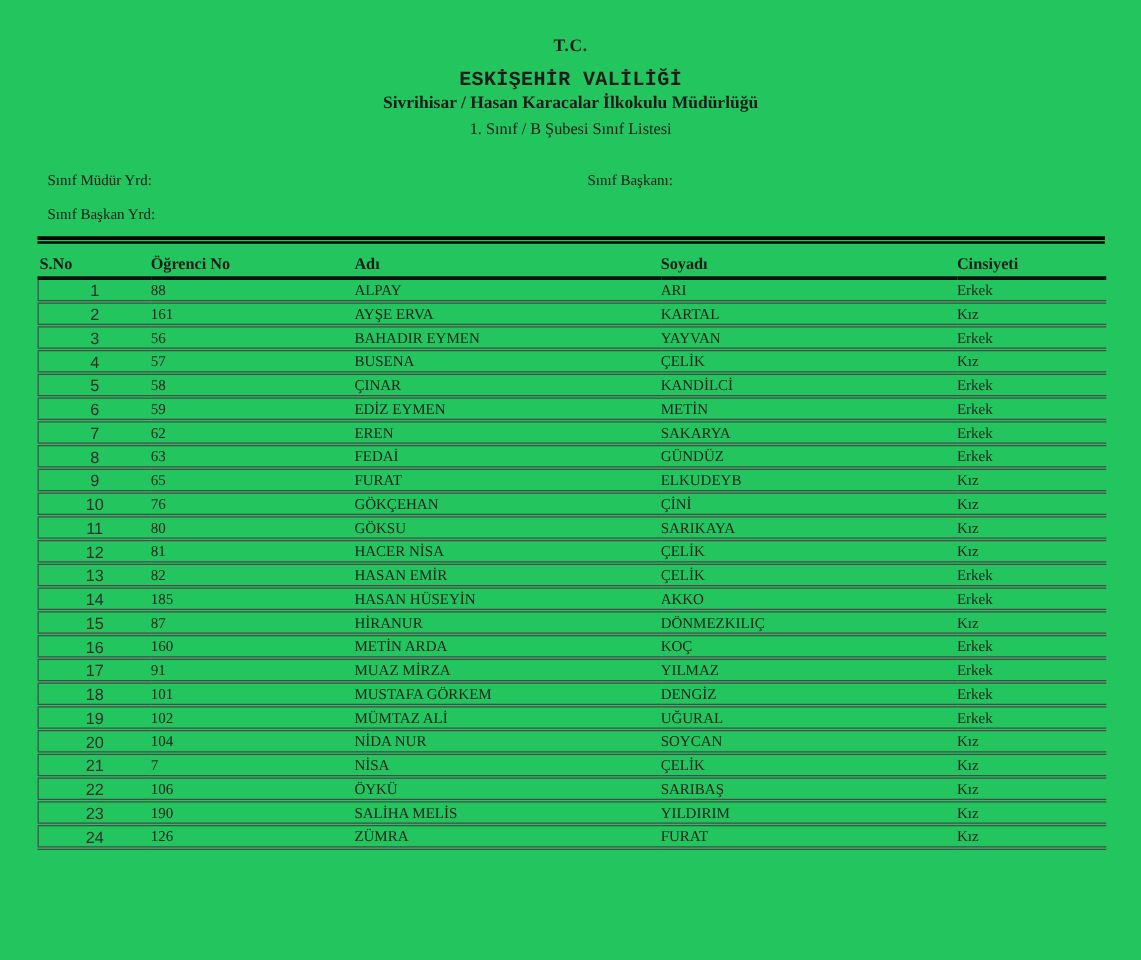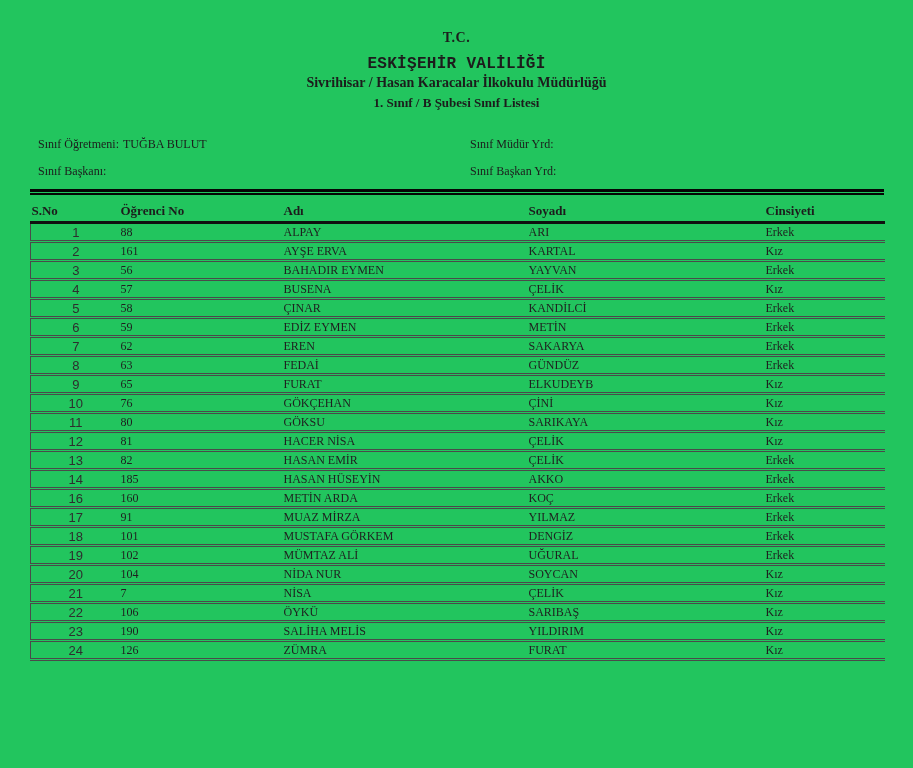--- a/index.html
+++ b/index.html
@@ -9,21 +9,21 @@
     background:#22c55e;
     font-family:"Liberation Serif","DejaVu Serif",serif;
     color:#1c1c1c;
     overflow:hidden;
   }
   
   .doc-header{padding-top:30px;text-align:center;}
   .hdr-tc{font-size:14px;font-weight:bold;letter-spacing:.5px;margin-bottom:9px;}
   .hdr-gov{font-size:16px;font-weight:bold;margin-bottom:2px;letter-spacing:.3px;font-family:Liberation Mono, monospace;}
   .hdr-school{font-size:14px;font-weight:bold;margin-bottom:4px;}
-  .hdr-list{font-size:13px;font-weight:bold;}
+  .hdr-list{font-size:13px;font-weight:normal;}
   
   .info-grid{
     margin:26px 30px 0 38px;
     display:grid;
     grid-template-columns:432px 1fr;
     grid-row-gap:12px;
     font-size:12px;
   }
   .info-item{white-space:nowrap;}
   .info-item .val{margin-left:4px;}
@@ -73,23 +73,20 @@
 <div class="page">
 
   <div class="doc-header">
     <div class="hdr-tc">T.C.</div>
     <div class="hdr-gov">ESKİŞEHİR VALİLİĞİ</div>
     <div class="hdr-school">Sivrihisar / Hasan Karacalar İlkokulu Müdürlüğü</div>
     <div class="hdr-list">1. Sınıf / B Şubesi Sınıf Listesi</div>
   </div>
 
   <div class="info-grid">
-    <div class="info-item">
-      <span>Sınıf Öğretmeni:</span><span class="val">TUĞBA BULUT</span>
-    </div>
     <div class="info-item">
       <span>Sınıf Müdür Yrd:</span><span class="val"></span>
     </div>
     <div class="info-item">
       <span>Sınıf Başkanı:</span><span class="val"></span>
     </div>
     <div class="info-item">
       <span>Sınıf Başkan Yrd:</span><span class="val"></span>
     </div>
   </div>
@@ -206,20 +203,27 @@
           <td class="cell">Erkek</td>
         </tr>
         <tr>
           <td class="sno">14</td>
           <td class="cell">185</td>
           <td class="cell">HASAN HÜSEYİN</td>
           <td class="cell">AKKO</td>
           <td class="cell">Erkek</td>
         </tr>
         <tr>
+          <td class="sno">15</td>
+          <td class="cell">87</td>
+          <td class="cell">HİRANUR</td>
+          <td class="cell">DÖNMEZKILIÇ</td>
+          <td class="cell">Kız</td>
+        </tr>
+        <tr>
           <td class="sno">16</td>
           <td class="cell">160</td>
           <td class="cell">METİN ARDA</td>
           <td class="cell">KOÇ</td>
           <td class="cell">Erkek</td>
         </tr>
         <tr>
           <td class="sno">17</td>
           <td class="cell">91</td>
           <td class="cell">MUAZ MİRZA</td>

